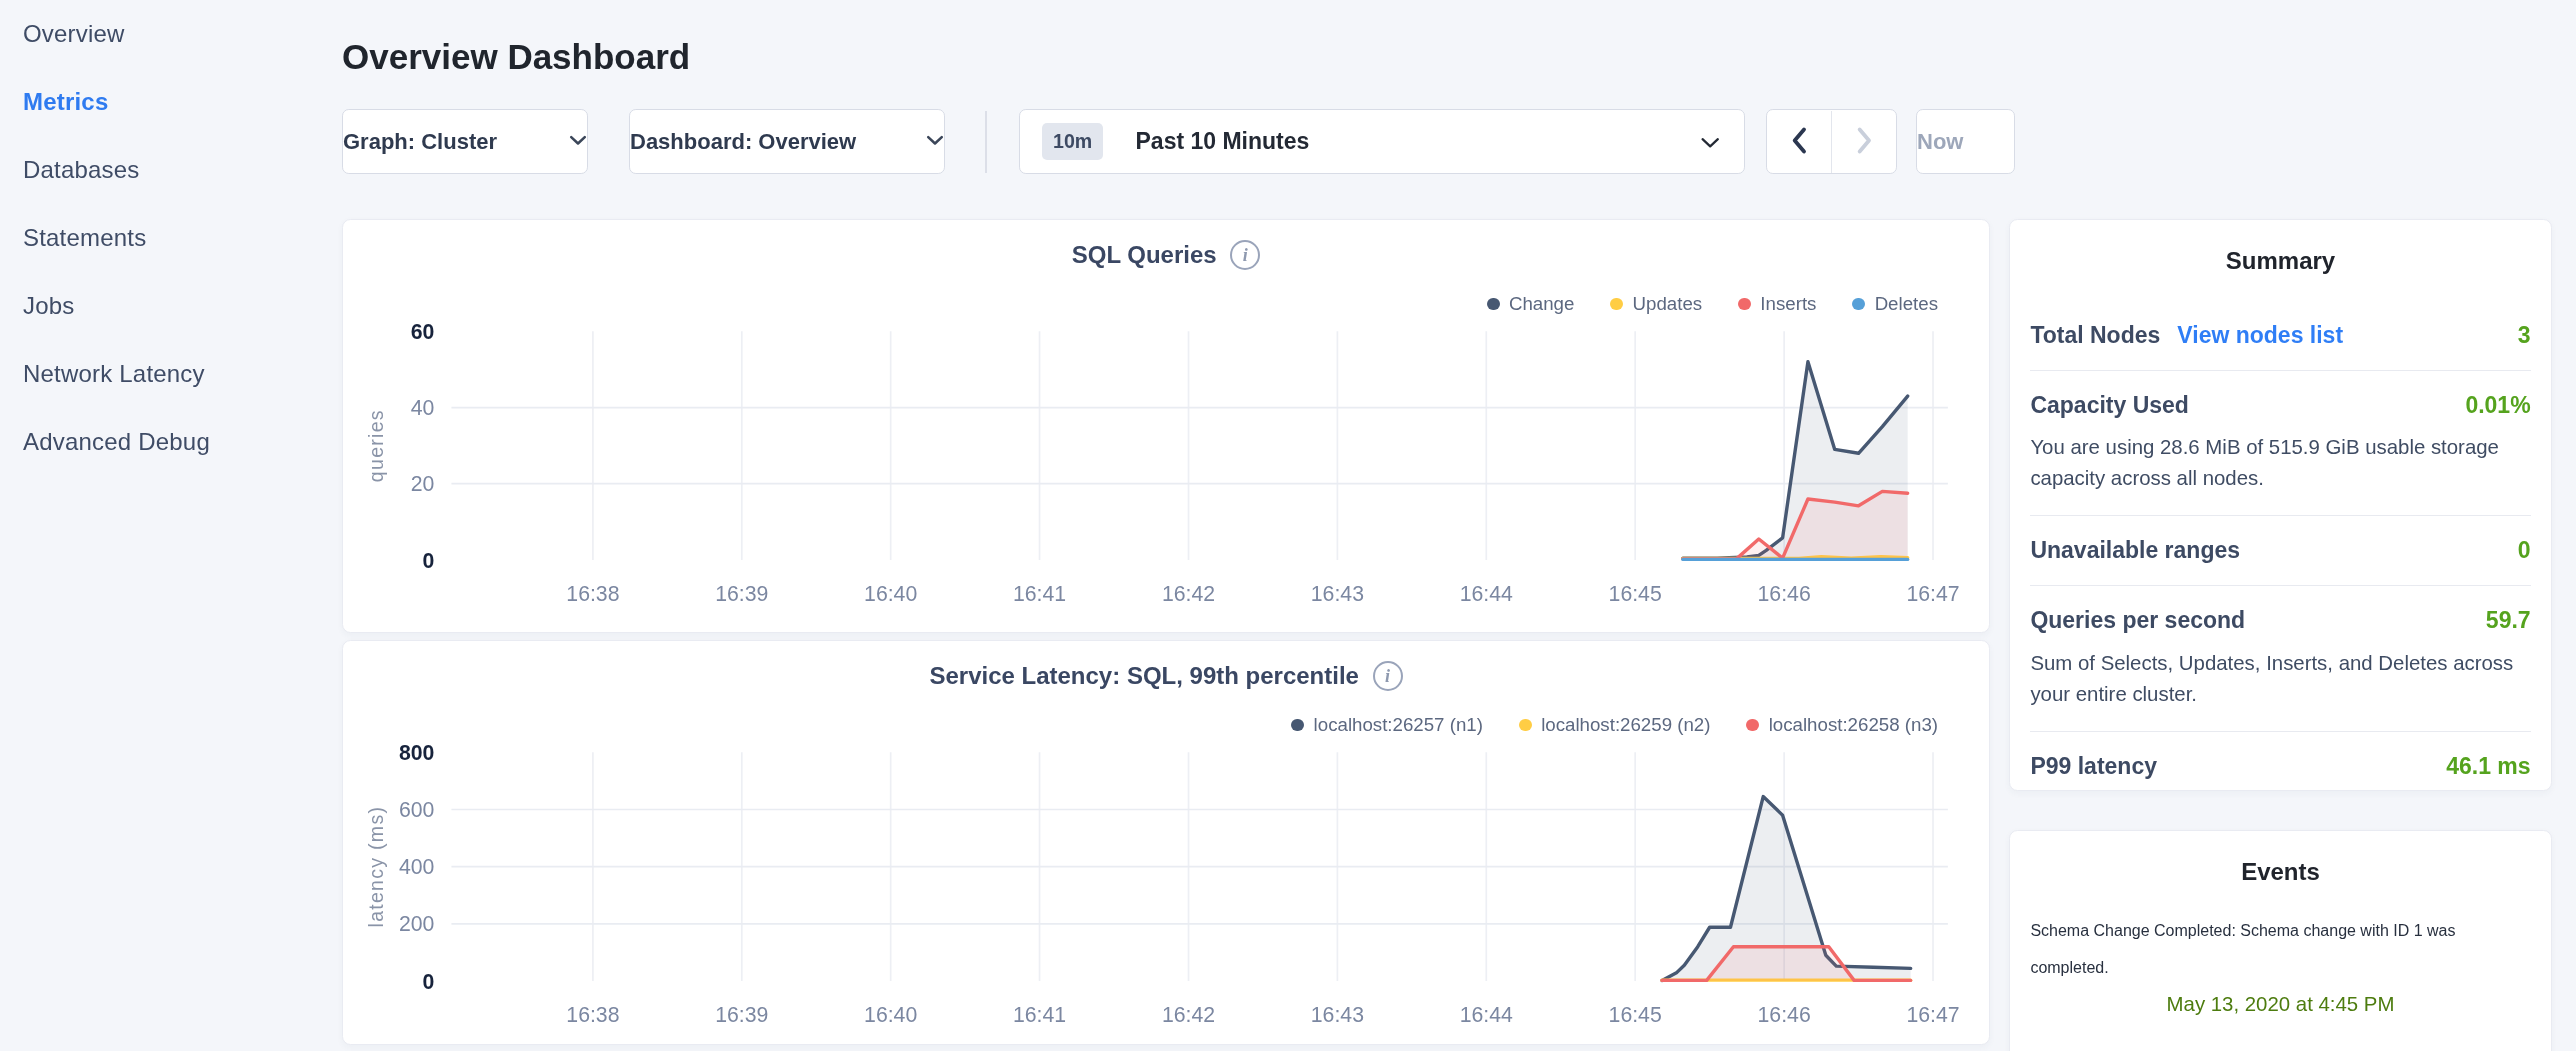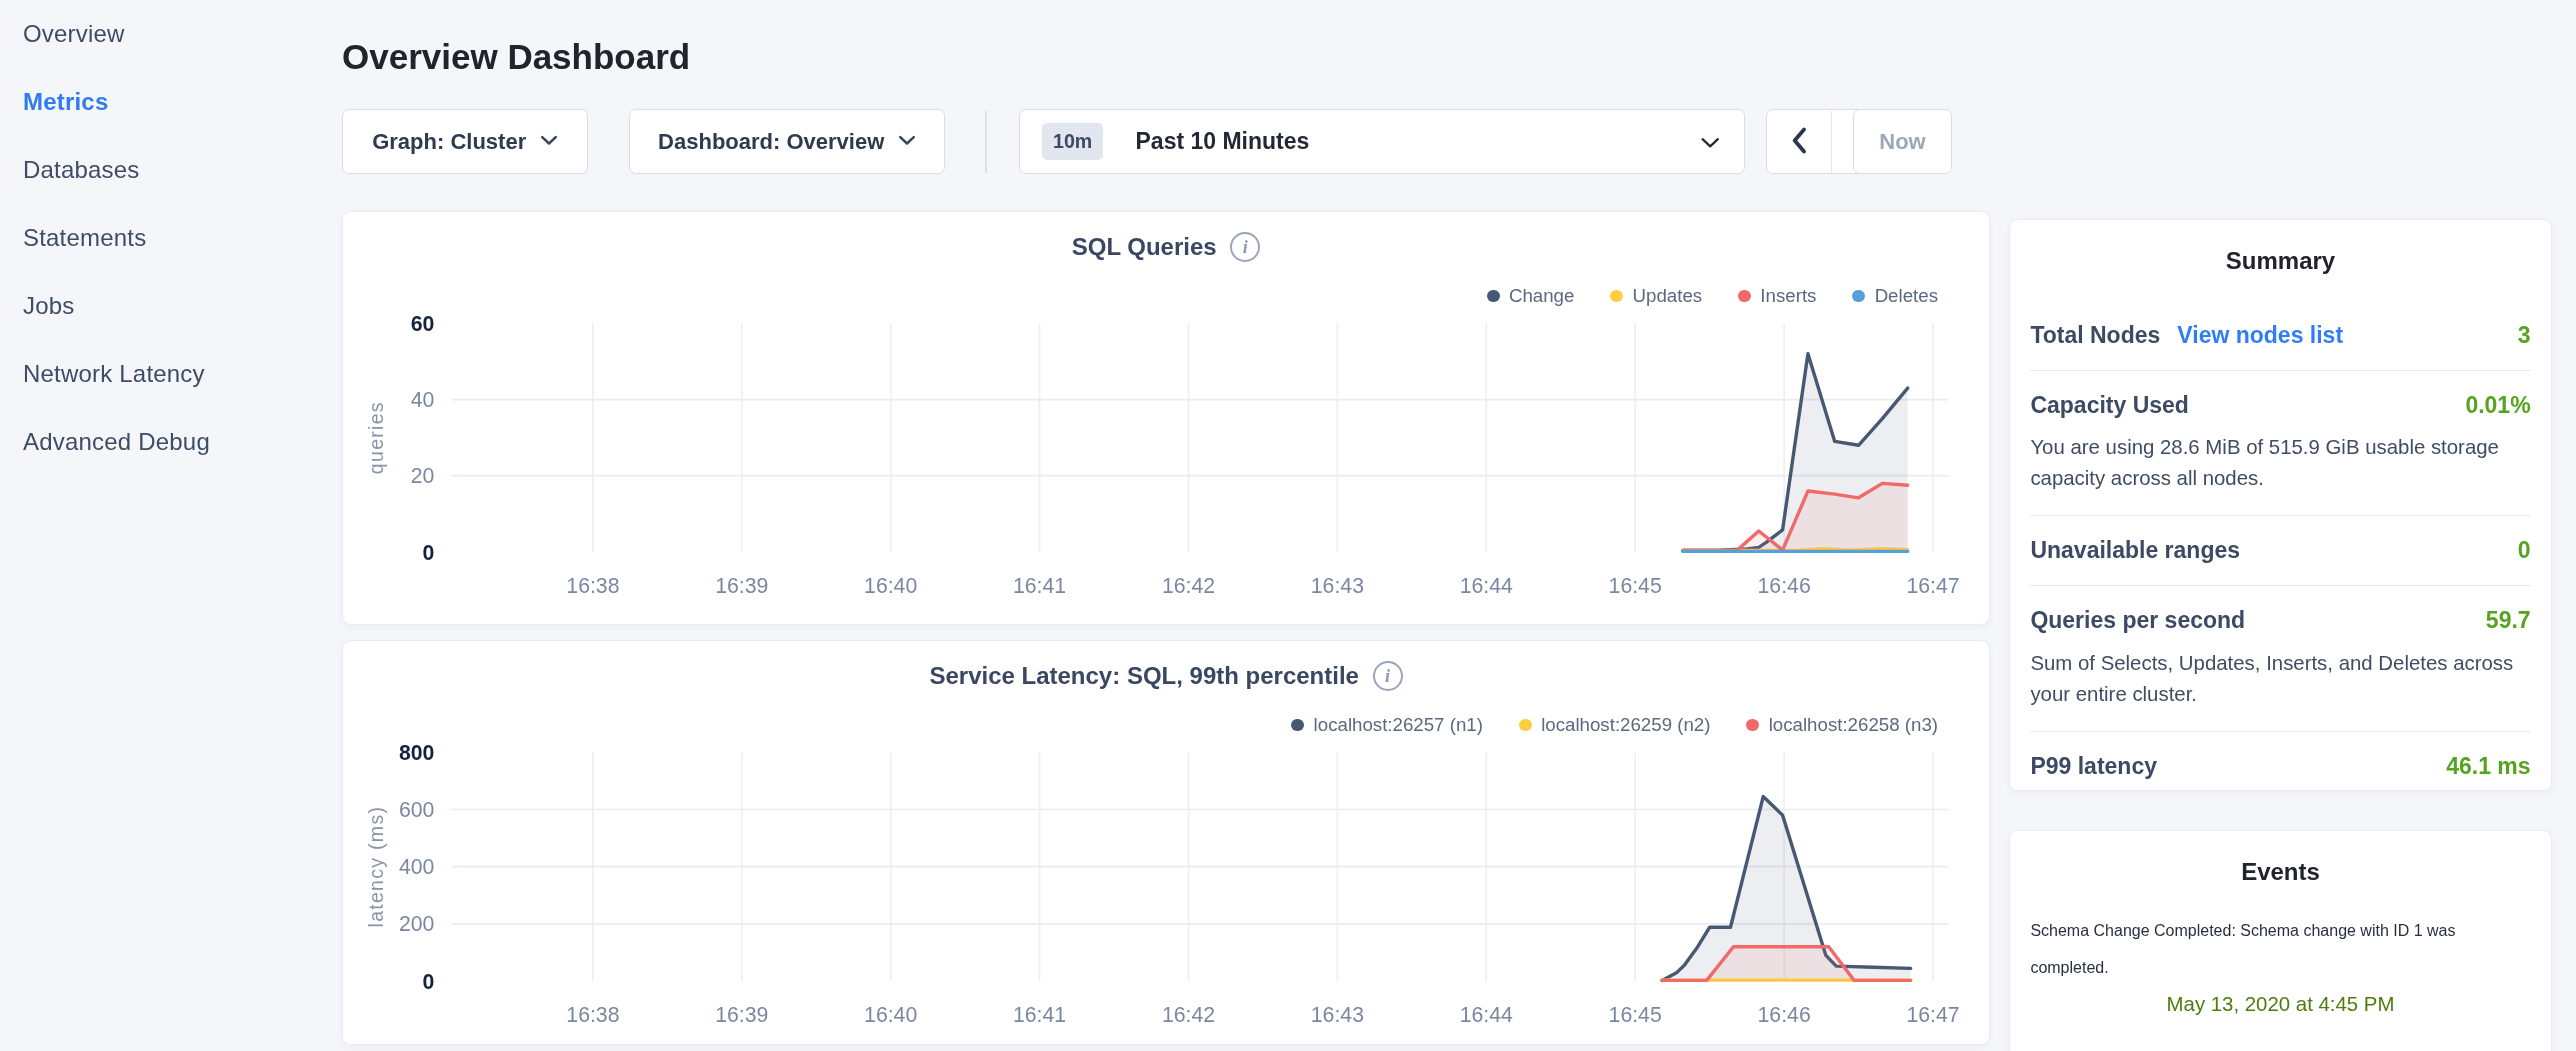--- a/index.html
+++ b/index.html
@@ -16,40 +16,40 @@
   }
   .side-item.active{color:#2f7bf0;font-weight:700;}
   
   .page-title{
     position:absolute;left:342px;top:13.6px;font-size:35px;font-weight:700;color:#20252d;
   }
   
   .tbox{
     position:absolute;top:109px;height:65px;box-sizing:border-box;background:#fff;
     border:1.7px solid #d8dce6;border-radius:6.8px;display:flex;align-items:center;
-    justify-content:center;gap:13.6px;cursor:pointer;
+    justify-content:space-between;gap:13.6px;cursor:pointer;
   }
   .tbox .dd-label{font-size:22px;font-weight:600;color:#2f3a4f;}
   .toolbar-divider{position:absolute;top:111px;left:985px;width:1.7px;height:62px;background:#dcdfe8;}
   .time-box{justify-content:flex-start;padding:0 22px;}
   .time-badge{
     background:#e2e6ee;border-radius:5.1px;padding:6.8px 11px;font-size:19.6px;font-weight:700;color:#3d4a63;
   }
   .time-label{margin-left:18.7px;font-size:23px;font-weight:700;color:#232934;}
   .time-chevron{position:absolute;right:24px;top:27px;}
   .arrow-group{padding:0;gap:0;}
   .arrow-half{width:64px;height:62px;display:flex;align-items:center;justify-content:center;cursor:pointer;}
   .arrow-next{border-left:1.7px solid #e3e6ed;cursor:default;}
   .now-btn-label{font-size:22px;font-weight:700;color:#9da7ba;}
   
   .card{
     position:absolute;background:#fff;border:1.7px solid #e9ebf2;border-radius:8.5px;
     box-sizing:border-box;box-shadow:0 2.6px 6px rgba(60,70,90,.04);
   }
-  #sql-card{left:342px;top:211px;width:1648px;height:414px;}
+  #sql-card{left:342px;top:219px;width:1648px;height:414px;}
   #lat-card{left:342px;top:640px;width:1648px;height:405px;}
   #summary-card{left:2009px;top:219px;width:543px;height:572px;padding:24px 20.4px;}
   #events-card{left:2009px;top:830px;width:543px;height:281px;padding:24px 20.4px;}
   
   .chart-title{
     position:absolute;top:20.4px;left:0;right:0;display:flex;align-items:center;
     justify-content:center;gap:13.6px;font-size:24px;font-weight:700;color:#3a4763;
   }
   .info-icon{
     width:30px;height:30px;box-sizing:border-box;border:2.6px solid #9aa4ba;border-radius:50%;
@@ -119,21 +119,21 @@
           <polyline points="16.5,4 5.5,17 16.5,30" fill="none" stroke="#2b3750" stroke-width="4.5" stroke-linecap="round" stroke-linejoin="round"></polyline>
         </svg></span>
   </div>
   <div class="arrow-half arrow-next">
     <span><svg width="18.7" height="29" viewBox="0 0 22 34">
           <polyline points="5.5,4 16.5,17 5.5,30" fill="none" stroke="#c9cfdb" stroke-width="4.5" stroke-linecap="round" stroke-linejoin="round"></polyline>
         </svg></span>
   </div>
 </div>
 
-<div class="tbox" style="left:1853px;width:99px;">
+<div class="tbox" style="left:1916px;width:99px;">
   <span class="now-btn-label">Now</span>
 </div>
 
 <section class="card" id="sql-card">
   <div class="chart-title">
     <span>SQL Queries</span>
     <span class="info-icon">i</span>
   </div>
   <div class="legend">
       <div class="legend-item">

